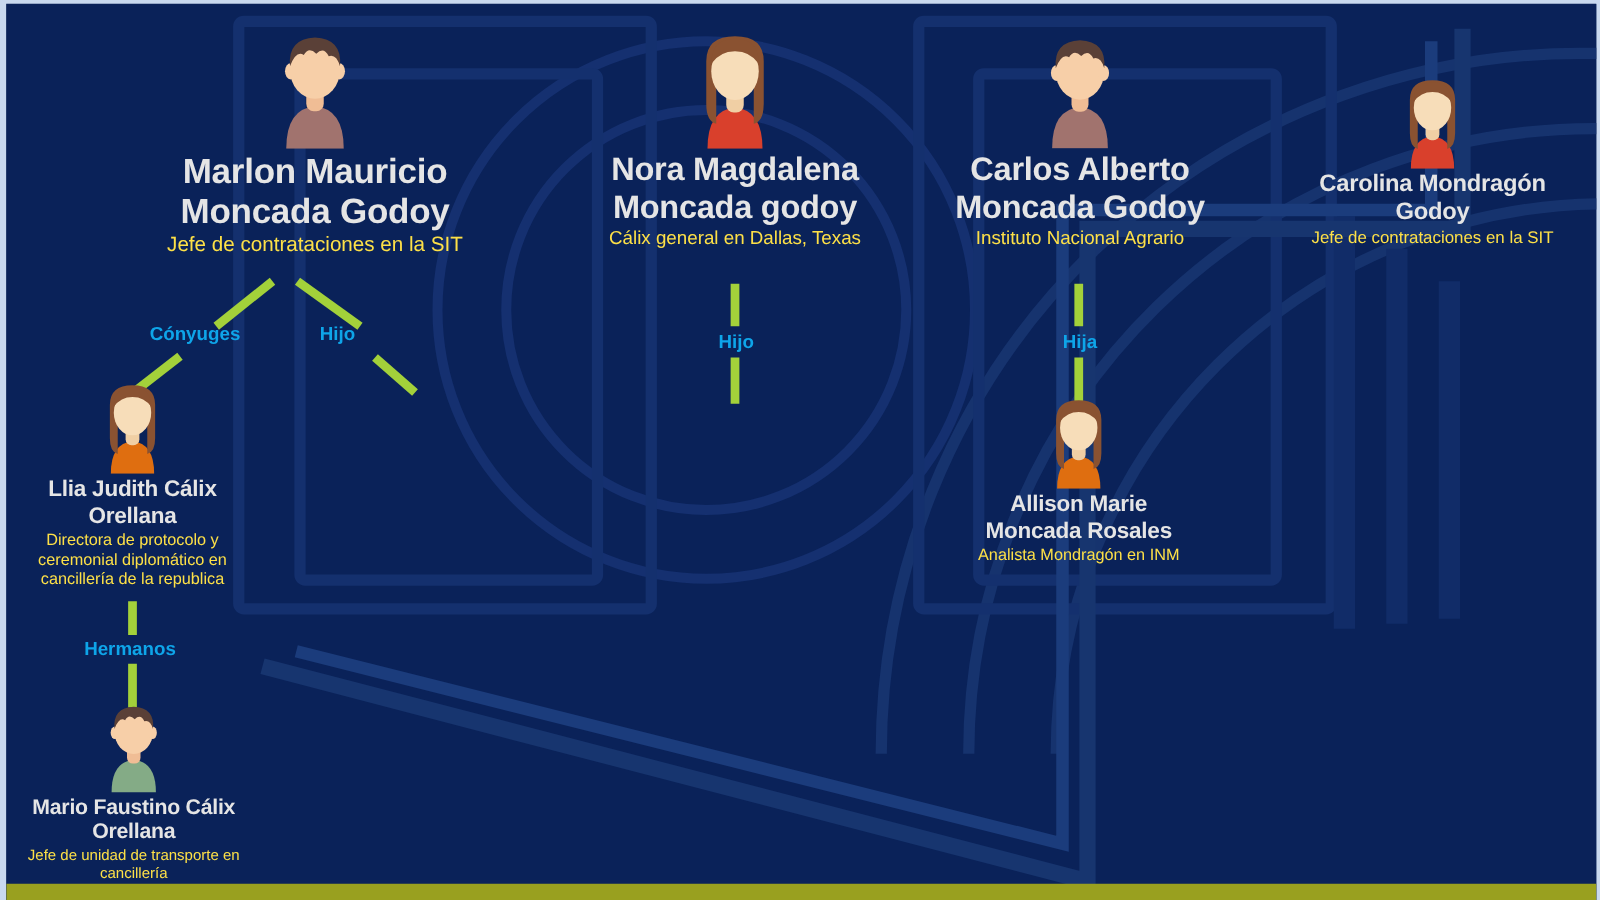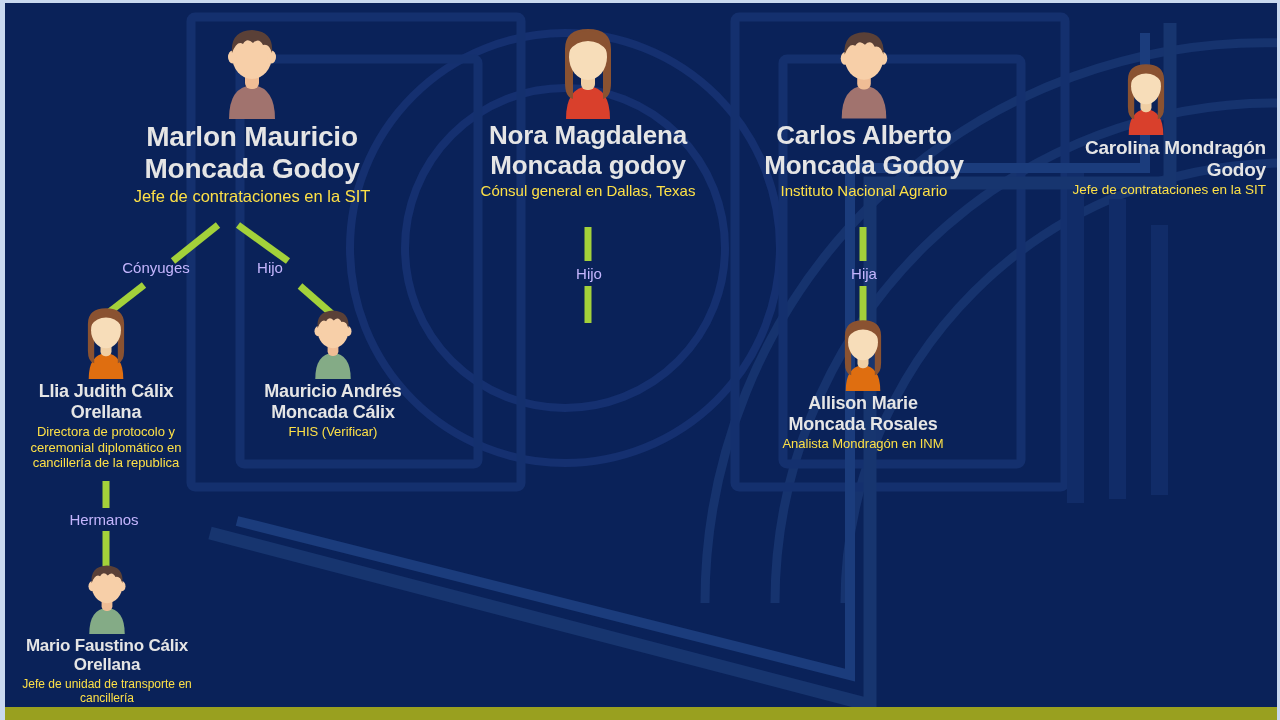--- a/index.html
+++ b/index.html
@@ -80,22 +80,22 @@
     position: absolute;
     inset: 0;
     width: 1280px;
     height: 720px;
     z-index: 2;
     pointer-events: none;
   }
   .rel-label {
     position: absolute;
     z-index: 4;
-    color: #c4b5fd;
-    font-weight: normal;
+    color: #0ea5e9;
+    font-weight: bold;
     font-size: 15px;
     white-space: nowrap;
     transform: translateX(-50%);
   }
 </style>
 </head>
 <body>
 
 <div id="stage">
 
@@ -177,38 +177,38 @@
   <div class="node sz-lg" style="left:438px; top:22px; width:290px;">
     <svg class="avatar" width="66" height="94" viewBox="0 0 66 94">
       <path d="M11 94 Q11 63 33 61 Q55 63 55 94 Z" fill="#d9402c"></path>
       <rect x="26" y="46" width="14" height="19" rx="6" fill="#f0cfa4"></rect>
       <path d="M10 24 Q10 4 33 4 Q56 4 56 24 L56 58 Q56 72 48 74 L48 34 Q40 30 33 30 Q26 30 18 34 L18 74 Q10 72 10 58 Z" fill="#8a5231"></path>
       <ellipse cx="33" cy="32" rx="19" ry="23" fill="#f7ddb9"></ellipse>
       <path d="M14 26 Q14 6 33 6 Q52 6 52 26 Q45 16 33 16 Q21 16 14 26 Z" fill="#8a5231"></path>
     </svg>
     <div class="node-name">Nora Magdalena
 Moncada godoy</div>
-    <div class="node-role">Cónsul general en Dallas, Texas</div>
+    <div class="node-role">Cálix general en Dallas, Texas</div>
   </div>
 
   <div class="node sz-lg" style="left:733px; top:22px; width:252px;">
     <svg class="avatar" width="64" height="94" viewBox="0 0 66 96">
       <path d="M10 96 Q10 64 33 62 Q56 64 56 96 Z" fill="#a1736e"></path>
       <rect x="26" y="46" width="14" height="20" rx="6" fill="#f0bd95"></rect>
       <ellipse cx="33" cy="33" rx="20" ry="23" fill="#f7cfa8"></ellipse>
       <ellipse cx="13.5" cy="34" rx="4.5" ry="6.5" fill="#f7cfa8"></ellipse>
       <ellipse cx="52.5" cy="34" rx="4.5" ry="6.5" fill="#f7cfa8"></ellipse>
       <path d="M13 30 Q11 8 33 7 Q55 8 53 30 Q50 20 44 22 Q40 14 34 20 Q28 14 24 21 Q18 17 13 30 Z" fill="#5a4037"></path>
     </svg>
     <div class="node-name">Carlos Alberto
 Moncada Godoy</div>
     <div class="node-role">Instituto Nacional Agrario</div>
   </div>
 
-  <div class="node sz-md" style="left:1021px; top:58px; width:240px;text-align:right;">
+  <div class="node sz-md" style="left:1021px; top:58px; width:240px;">
     <svg class="avatar" width="52" height="74" viewBox="0 0 66 94">
       <path d="M11 94 Q11 63 33 61 Q55 63 55 94 Z" fill="#d9402c"></path>
       <rect x="26" y="46" width="14" height="19" rx="6" fill="#f0cfa4"></rect>
       <path d="M10 24 Q10 4 33 4 Q56 4 56 24 L56 58 Q56 72 48 74 L48 34 Q40 30 33 30 Q26 30 18 34 L18 74 Q10 72 10 58 Z" fill="#8a5231"></path>
       <ellipse cx="33" cy="32" rx="19" ry="23" fill="#f7ddb9"></ellipse>
       <path d="M14 26 Q14 6 33 6 Q52 6 52 26 Q45 16 33 16 Q21 16 14 26 Z" fill="#8a5231"></path>
     </svg>
     <div class="node-name">Carolina Mondragón
 Godoy</div>
     <div class="node-role">Jefe de contrataciones en la SIT</div>
@@ -220,33 +220,20 @@
       <rect x="26" y="46" width="14" height="19" rx="6" fill="#f0cfa4"></rect>
       <path d="M10 24 Q10 4 33 4 Q56 4 56 24 L56 58 Q56 72 48 74 L48 34 Q40 30 33 30 Q26 30 18 34 L18 74 Q10 72 10 58 Z" fill="#8a5231"></path>
       <ellipse cx="33" cy="32" rx="19" ry="23" fill="#f7ddb9"></ellipse>
       <path d="M14 26 Q14 6 33 6 Q52 6 52 26 Q45 16 33 16 Q21 16 14 26 Z" fill="#8a5231"></path>
     </svg>
     <div class="node-name">Llia Judith Cálix
 Orellana</div>
     <div class="node-role">Directora de protocolo y ceremonial diplomático en cancillería de la republica</div>
   </div>
 
-  <div class="node sz-sm" style="left:228px; top:302px; width:200px;">
-    <svg class="avatar" width="52" height="74" viewBox="0 0 66 96">
-      <path d="M10 96 Q10 64 33 62 Q56 64 56 96 Z" fill="#84ab86"></path>
-      <rect x="26" y="46" width="14" height="20" rx="6" fill="#f0bd95"></rect>
-      <ellipse cx="33" cy="33" rx="20" ry="23" fill="#f7cfa8"></ellipse>
-      <ellipse cx="13.5" cy="34" rx="4.5" ry="6.5" fill="#f7cfa8"></ellipse>
-      <ellipse cx="52.5" cy="34" rx="4.5" ry="6.5" fill="#f7cfa8"></ellipse>
-      <path d="M13 30 Q11 8 33 7 Q55 8 53 30 Q50 20 44 22 Q40 14 34 20 Q28 14 24 21 Q18 17 13 30 Z" fill="#5a4037"></path>
-    </svg>
-    <div class="node-name">Mauricio Andrés
-Moncada Cálix</div>
-    <div class="node-role">FHIS (Verificar)</div>
-  </div>
 
 
   <div class="node sz-sm" style="left:758px; top:314px; width:200px;">
     <svg class="avatar" width="52" height="74" viewBox="0 0 66 94">
       <path d="M11 94 Q11 63 33 61 Q55 63 55 94 Z" fill="#df6e10"></path>
       <rect x="26" y="46" width="14" height="19" rx="6" fill="#f0cfa4"></rect>
       <path d="M10 24 Q10 4 33 4 Q56 4 56 24 L56 58 Q56 72 48 74 L48 34 Q40 30 33 30 Q26 30 18 34 L18 74 Q10 72 10 58 Z" fill="#8a5231"></path>
       <ellipse cx="33" cy="32" rx="19" ry="23" fill="#f7ddb9"></ellipse>
       <path d="M14 26 Q14 6 33 6 Q52 6 52 26 Q45 16 33 16 Q21 16 14 26 Z" fill="#8a5231"></path>
     </svg>

